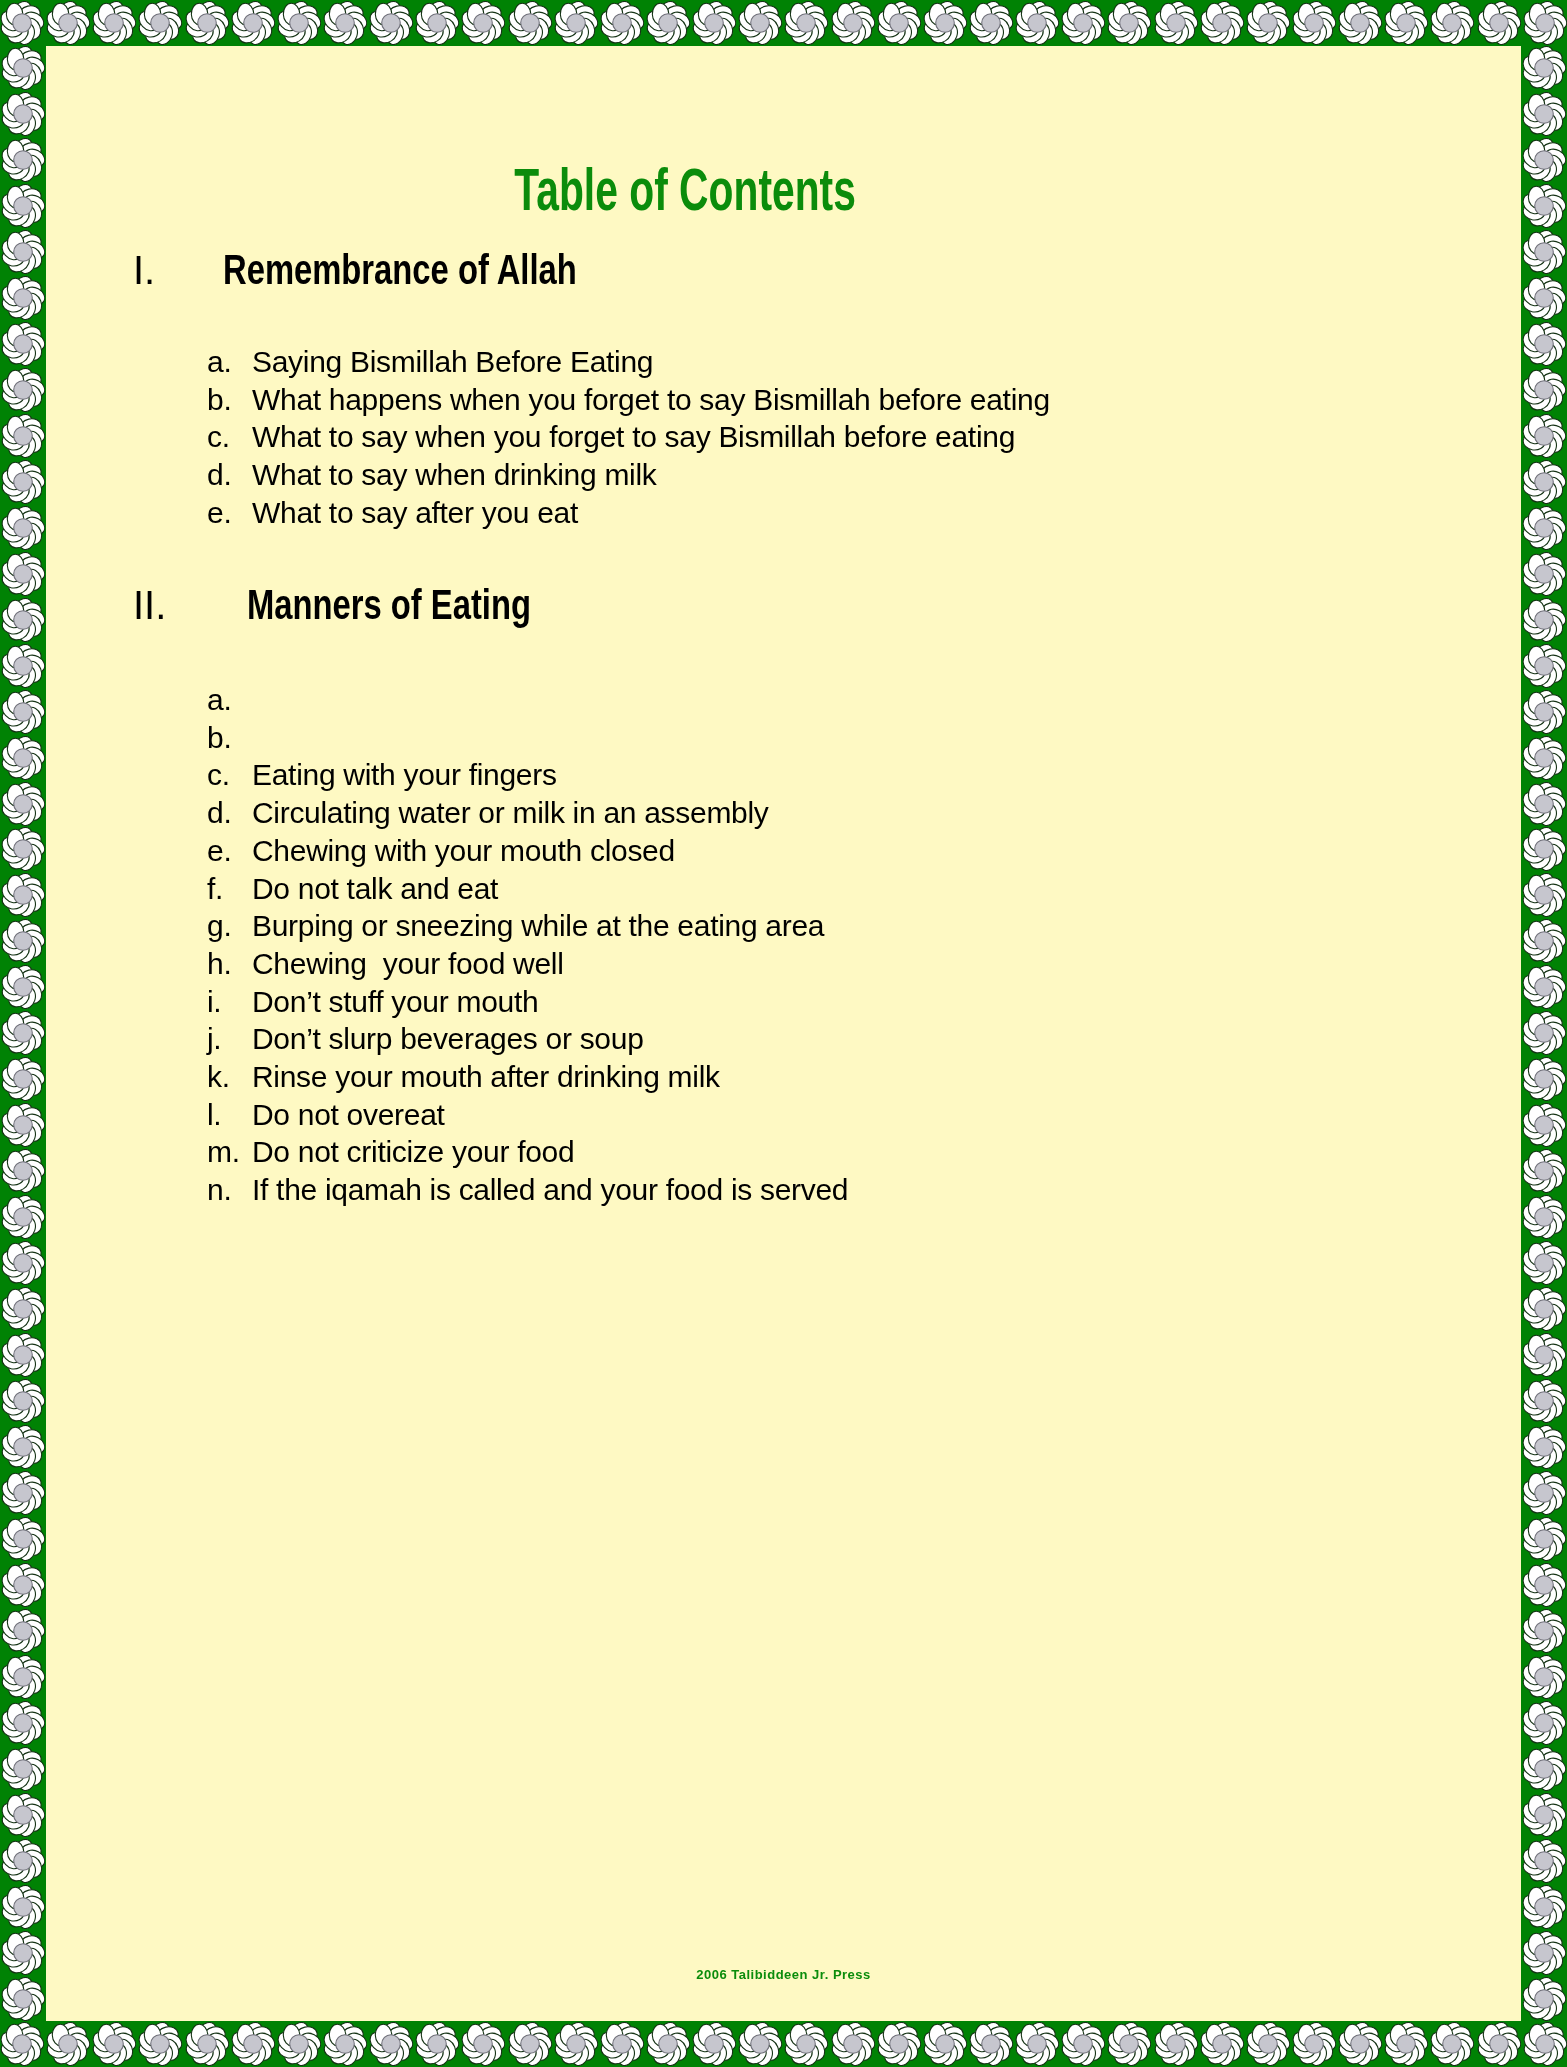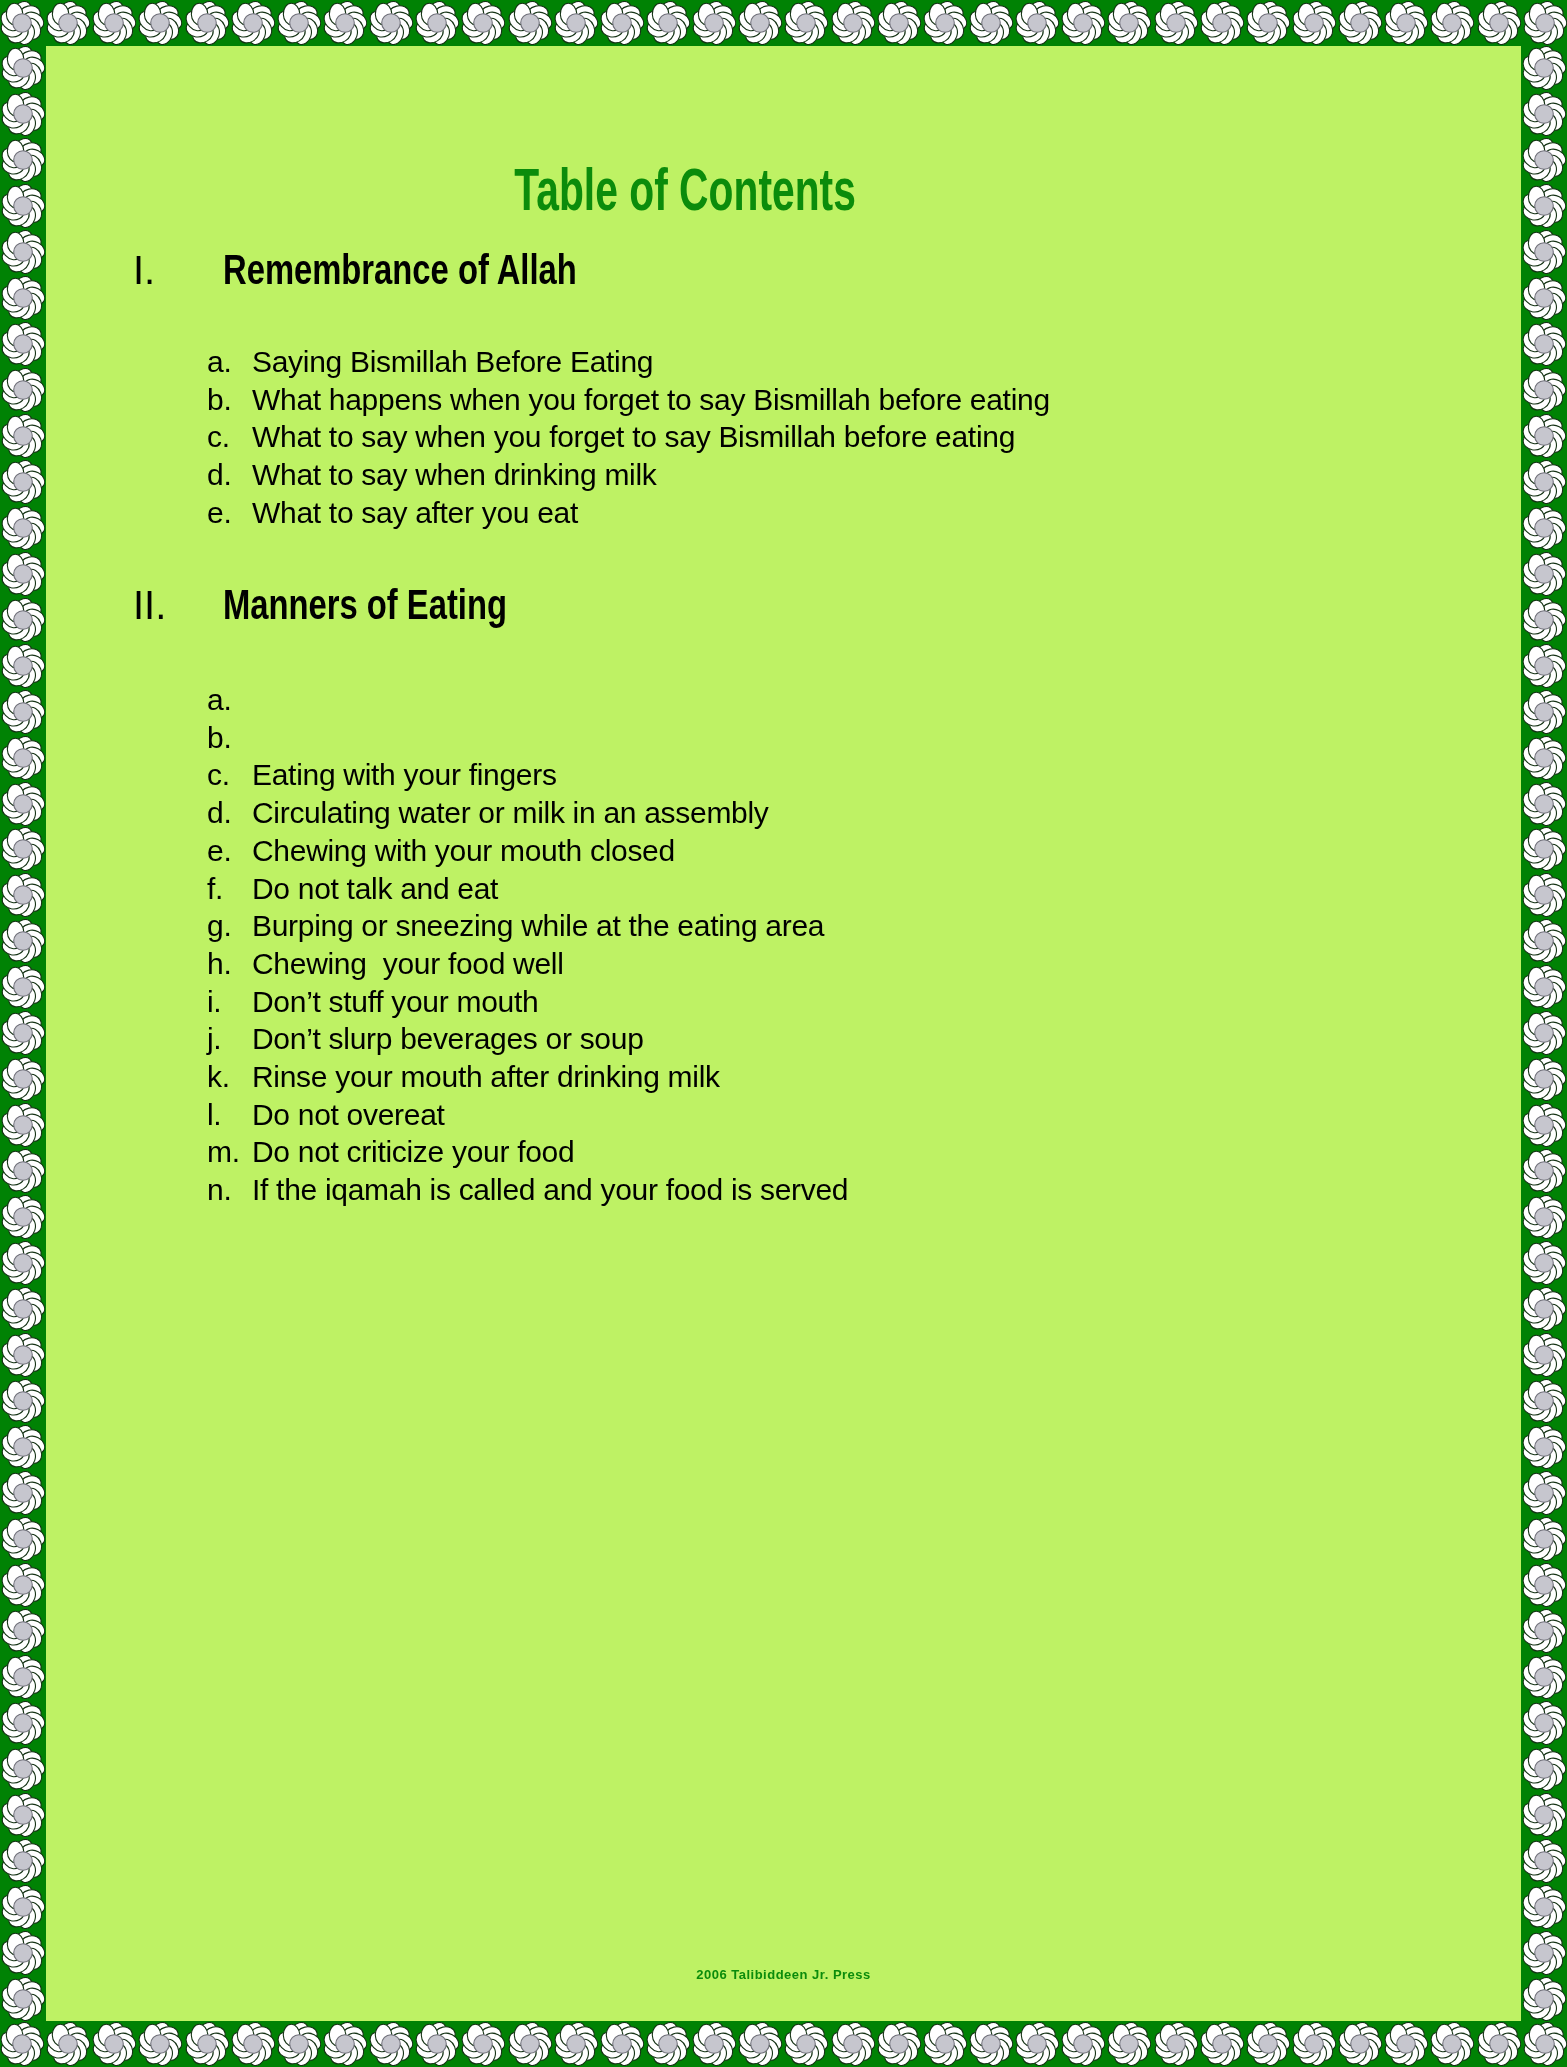--- a/index.html
+++ b/index.html
@@ -4,21 +4,21 @@
 <style>
   :root{
     --green:#008204;
     --accent:#0b8c0b;
     --ink:#000000;
   }
   html,body{margin:0;padding:0;background:#888;}
   .page{
     position:relative;
     width:1567px;height:2067px;
-    background:#bef264;
+    background:#fef9c3;
     overflow:hidden;
     font-family:"Liberation Sans", sans-serif;
     color:var(--ink);
   }
   
   .strip{
     position:absolute;
     background:var(--green);
     display:flex;
     justify-content:space-between;
@@ -61,21 +61,21 @@
     display:inline-block;width:90px;
     font-size:40px;font-weight:normal;
   }
   .sec-head .headtext{
     display:inline-block;
     font-size:42px;font-weight:bold;
     transform:scaleX(0.78);
     transform-origin:left center;
   }
   #sec1-head{top:200px;}
-  #sec2-head{top:535px;}
+  #sec2-head{top:535px;gap:24px;}
   .items{
     position:absolute;left:161px;
     font-size:30px;
     line-height:37.7px;
     letter-spacing:-0.3px;
   }
   #sec1-items{top:297px;}
   #sec2-items{top:635px;}
   .row{display:flex;}
   .li-label{flex:0 0 45px;}

